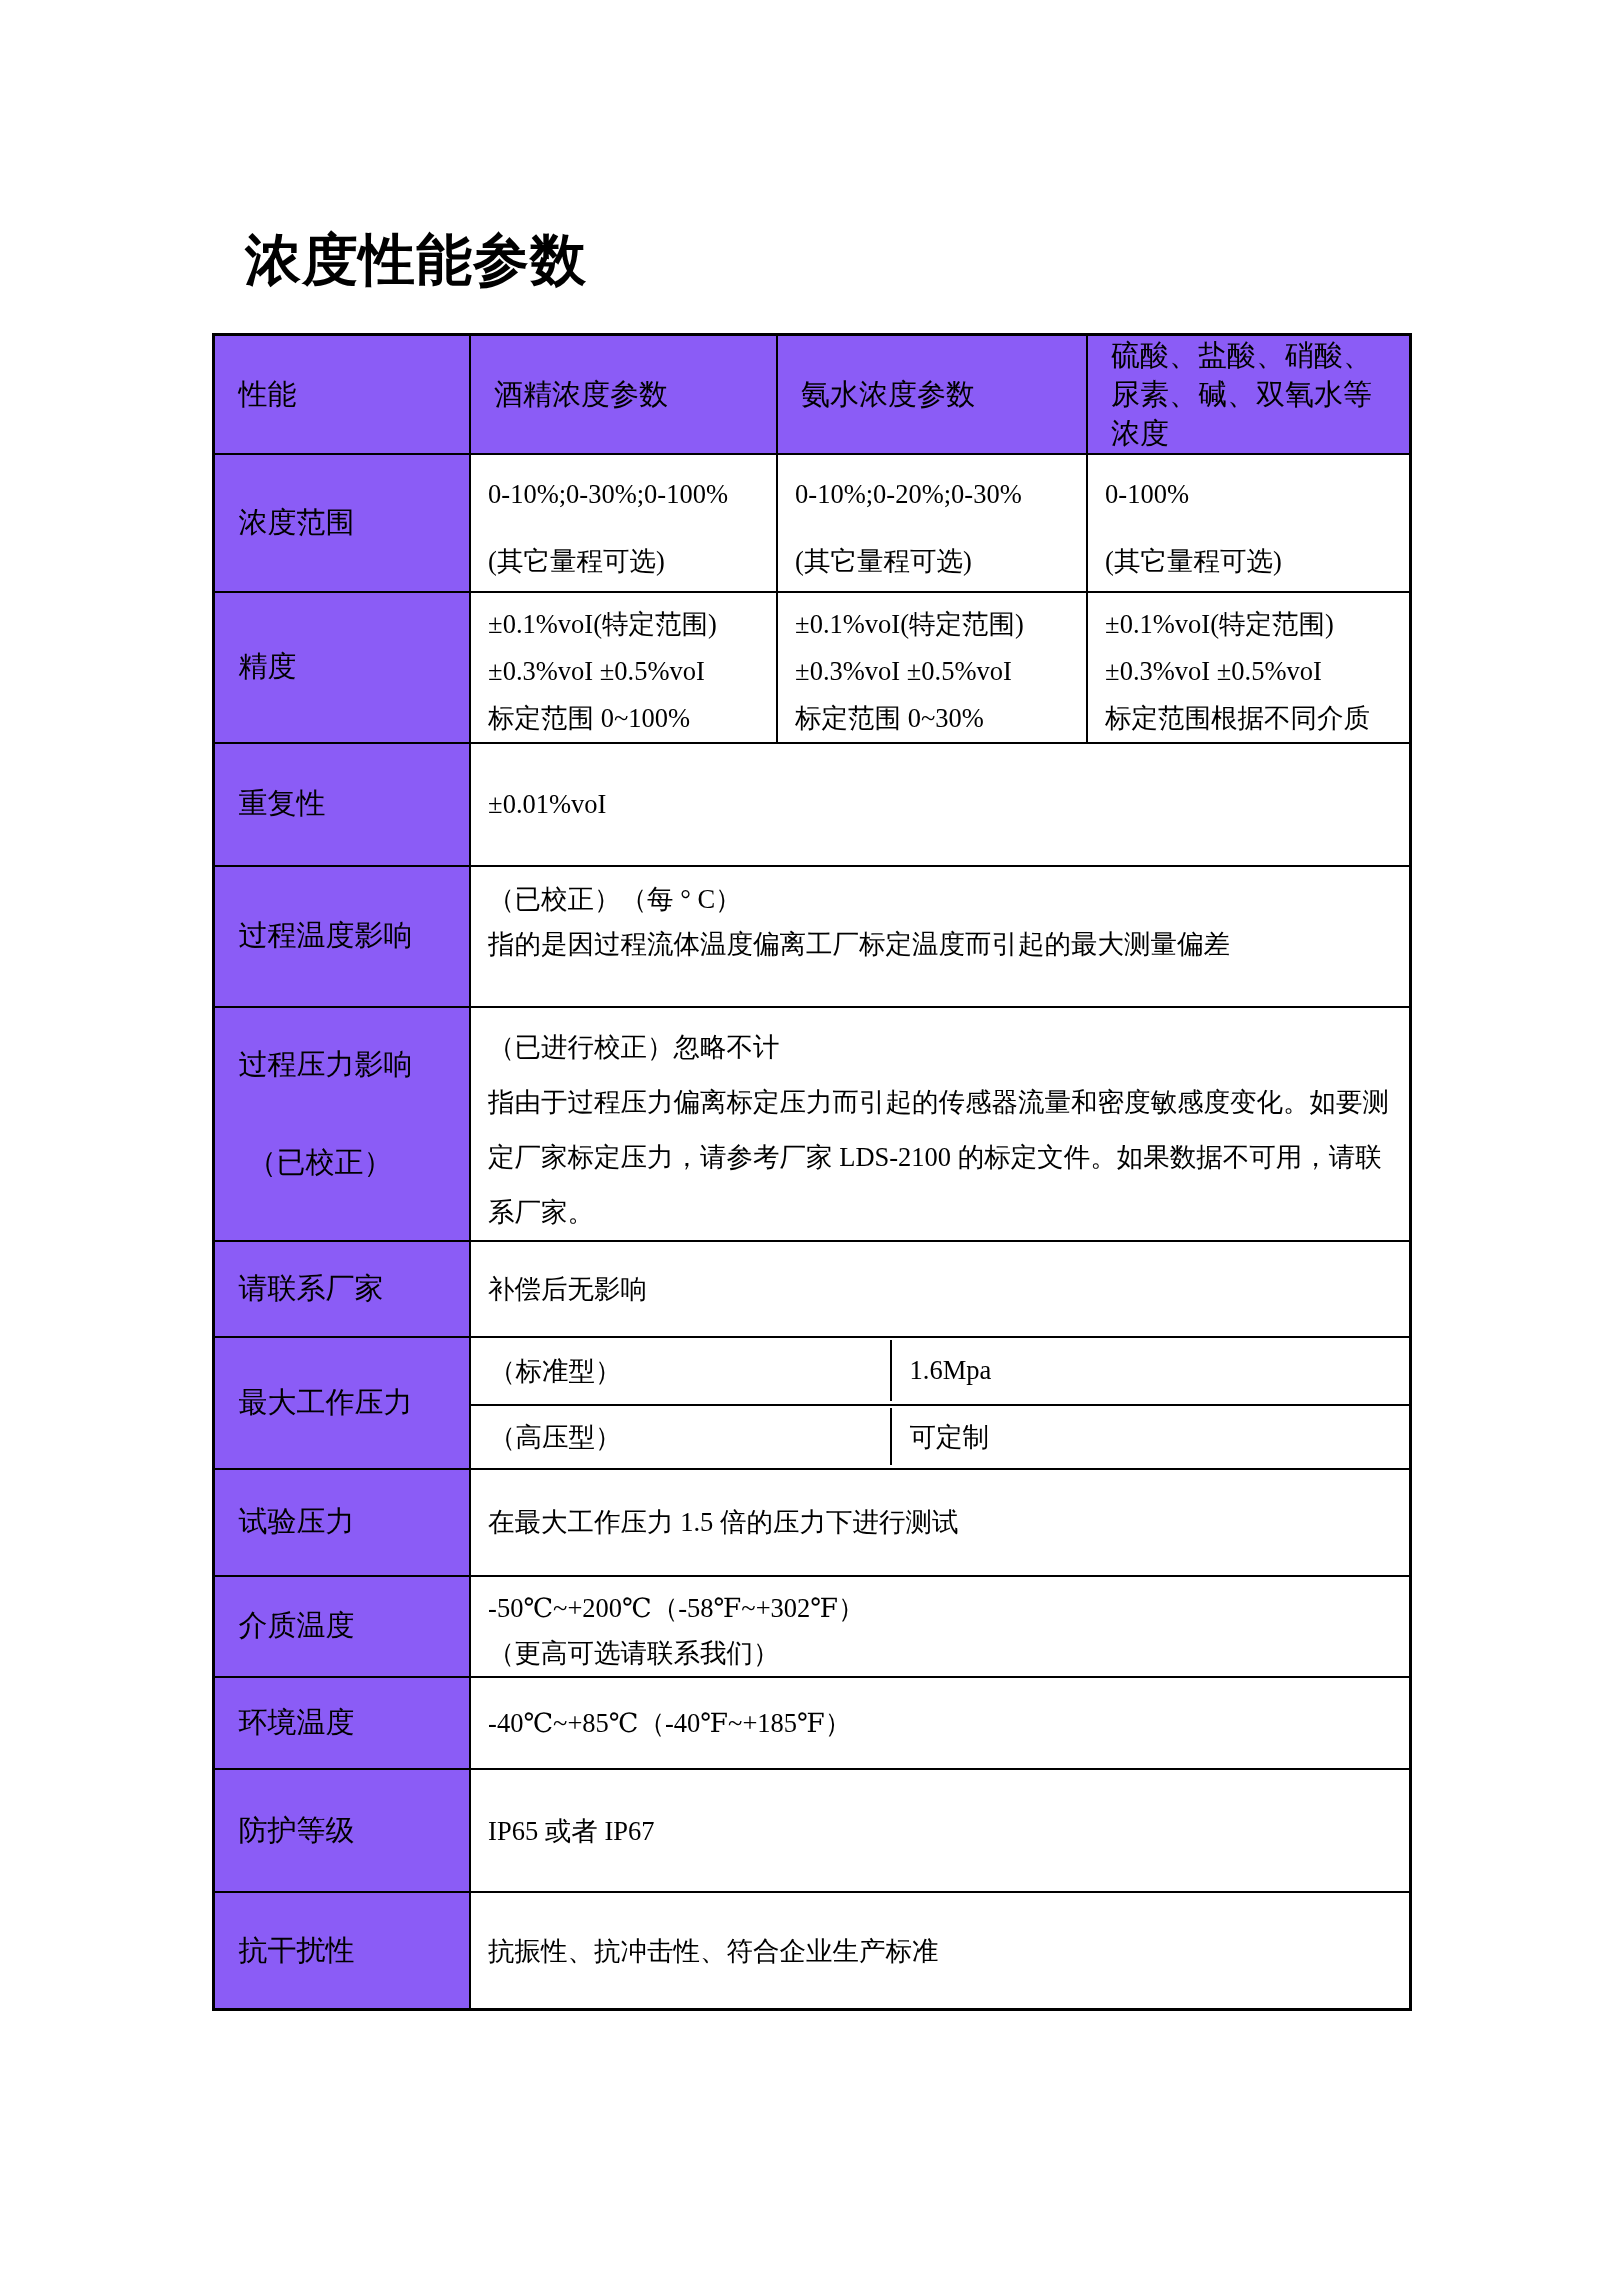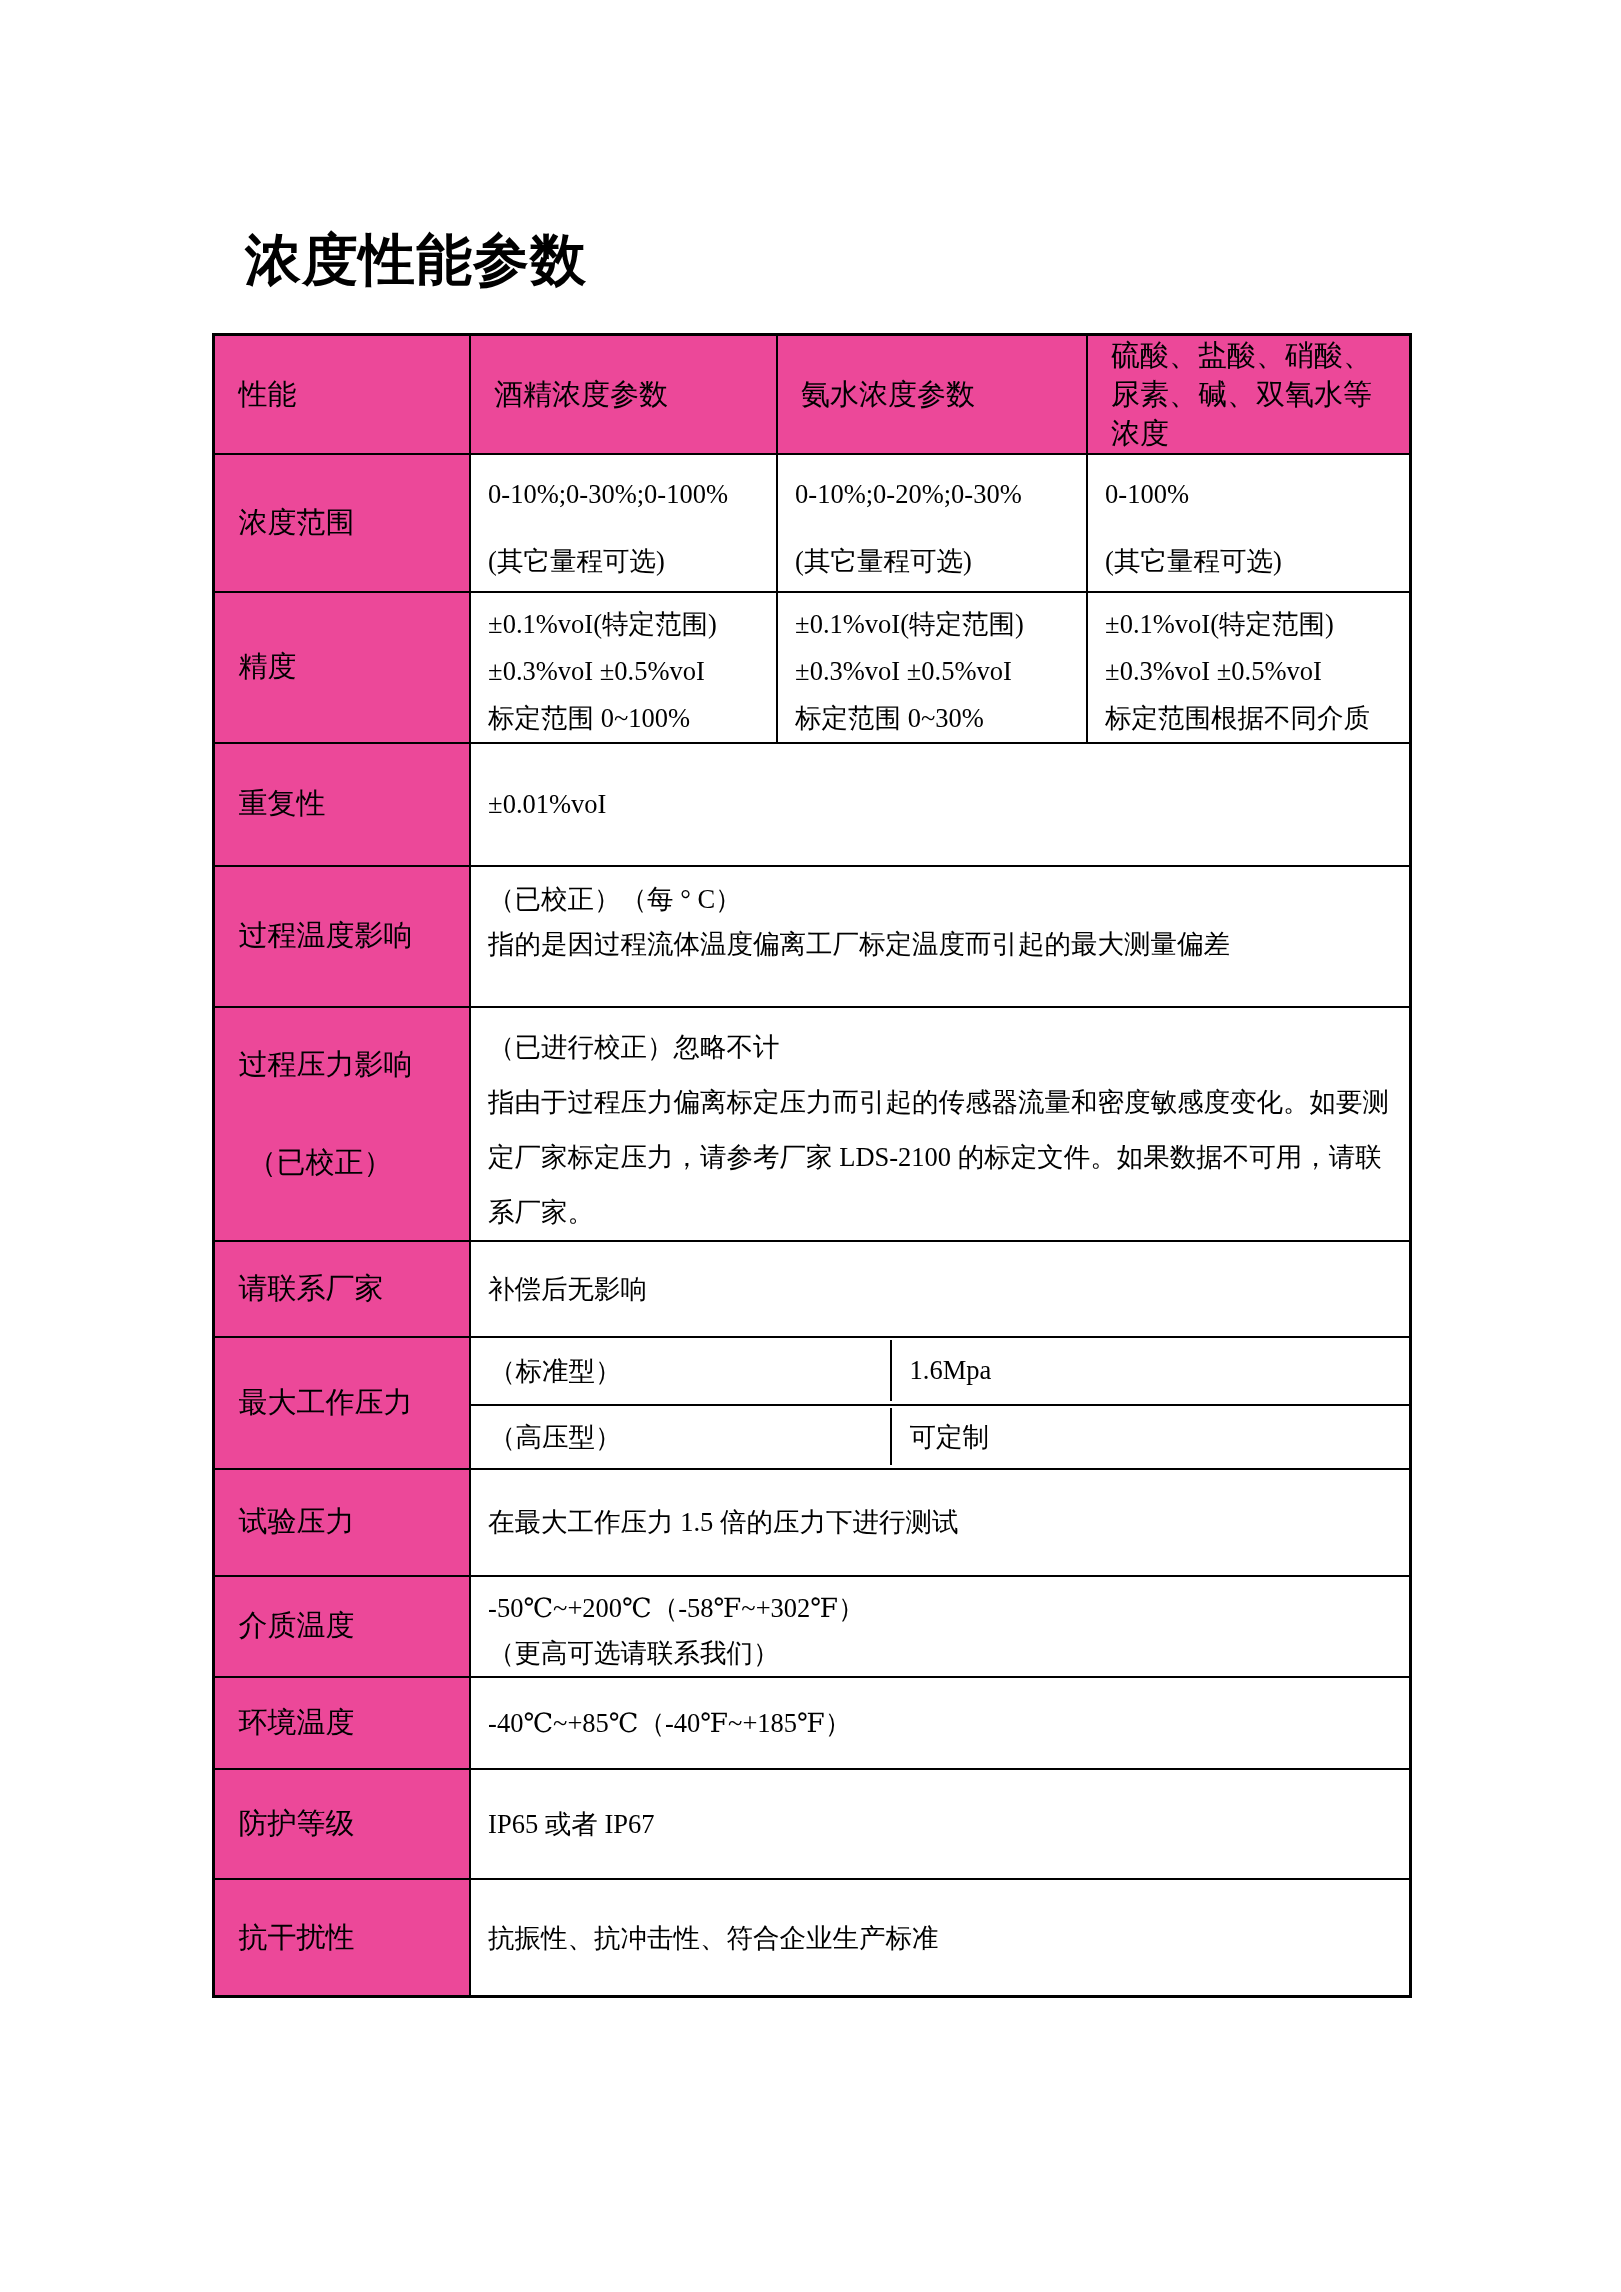--- a/index.html
+++ b/index.html
@@ -17,21 +17,21 @@
     border:3.9px solid #000;
   }
   td,th{
     border:2.9px solid #000;
     font-size:26.5px;font-weight:normal;
     vertical-align:middle;text-align:left;
     padding:0 13.7px 0 17.6px;
     overflow:hidden;
   }
   th,.lbl{
-    background:#ec4899;
+    background:#8b5cf6;
     font-size:29px;
     padding-left:23.5px;
   }
   th{line-height:39px;}
   
   .vtop{vertical-align:top;}
   .range-cell{padding-top:23.5px;}
   .range-cell .l2{margin-top:33px;}
   .acc-cell{padding-top:7.8px;}
   .acc-cell div{line-height:47px;}
@@ -170,21 +170,21 @@
       <div>-50℃~+200℃（-58℉~+302℉）</div>
       <div>（更高可选请联系我们）</div>
     </td>
   </tr>
 
   <tr style="height:92px">
     <td class="lbl">环境温度</td>
     <td colspan="3">-40℃~+85℃（-40℉~+185℉）</td>
   </tr>
 
-  <tr style="height:110px">
+  <tr style="height:123px">
     <td class="lbl">防护等级</td>
     <td colspan="3">IP65 或者 IP67</td>
   </tr>
 
   <tr style="height:117px">
     <td class="lbl">抗干扰性</td>
     <td colspan="3">抗振性、抗冲击性、符合企业生产标准</td>
   </tr>
 </tbody>
   </table>

